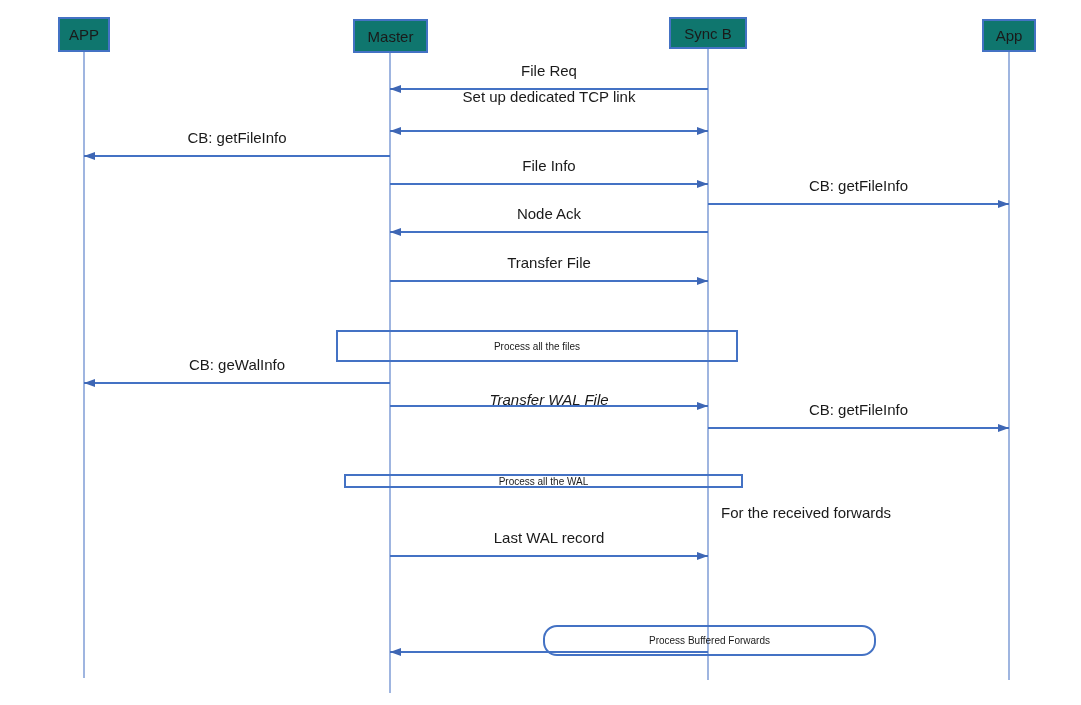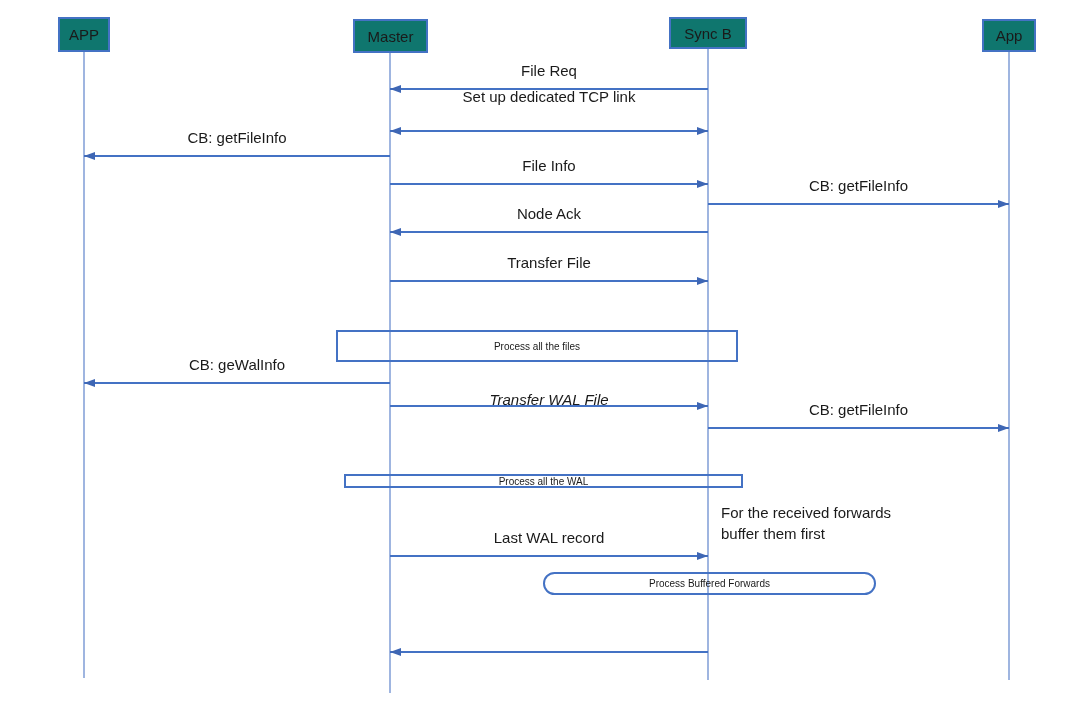--- a/index.html
+++ b/index.html
@@ -83,21 +83,21 @@
     <div class="lifeline" style="left: 83px; top: 52px; height: 626px;"></div>
     <div class="actor-box" style="left: 58px; top: 17px; width: 52px; height: 35px;">APP</div>
     <div class="lifeline" style="left: 389px; top: 53px; height: 640px;"></div>
     <div class="actor-box" style="left: 353px; top: 19px; width: 75px; height: 34px;">Master</div>
     <div class="lifeline" style="left: 707px; top: 49px; height: 631px;"></div>
     <div class="actor-box" style="left: 669px; top: 17px; width: 78px; height: 32px;">Sync B</div>
     <div class="lifeline" style="left: 1008px; top: 52px; height: 628px;"></div>
     <div class="actor-box" style="left: 982px; top: 19px; width: 54px; height: 33px;">App</div>
     <div class="activity-box" style="left: 336px; top: 308px; width: 402px; height: 32px;">Process all the files</div>
     <div class="activity-box" style="left: 344px; top: 452px; width: 399px; height: 14px;">Process all the WAL</div>
-    <div class="activity-box" style="left: 543px; top: 550px; width: 333px; height: 23px; border-radius: 14px;">Process Buffered Forwards</div>
+    <div class="activity-box" style="left: 543px; top: 603px; width: 333px; height: 31px; border-radius: 14px;">Process Buffered Forwards</div>
     <div class="msg-line" style="left: 390px; top: 88.2px; width: 318px;">
       <div class="ah left"></div>
     </div>
     <div class="msg-label" style="left: 549px; top: 62px;">File Req</div>
     <div class="msg-line" style="left: 390px; top: 130.2px; width: 318px;">
       <div class="ah left"></div>
       <div class="ah right"></div>
     </div>
     <div class="msg-label" style="left: 549px; top: 88px;">Set up dedicated TCP link</div>
     <div class="msg-line" style="left: 84px; top: 155.2px; width: 306px;">
@@ -134,15 +134,14 @@
     <div class="msg-label" style="left: 858.5px; top: 401px;">CB: getFileInfo</div>
     <div class="msg-line" style="left: 390px; top: 555.2px; width: 318px;">
       <div class="ah right"></div>
     </div>
     <div class="msg-label" style="left: 549px; top: 529px;">Last WAL record</div>
     <div class="msg-line" style="left: 390px; top: 651.2px; width: 318px;">
       <div class="ah left"></div>
     </div>
     <div class="note" style="left: 712px; top: 502px; margin-left: 9px;">
       <div>For the received forwards</div>
-      <div>buffer them first</div>
     </div>
   </div>
 
 </body></html>

